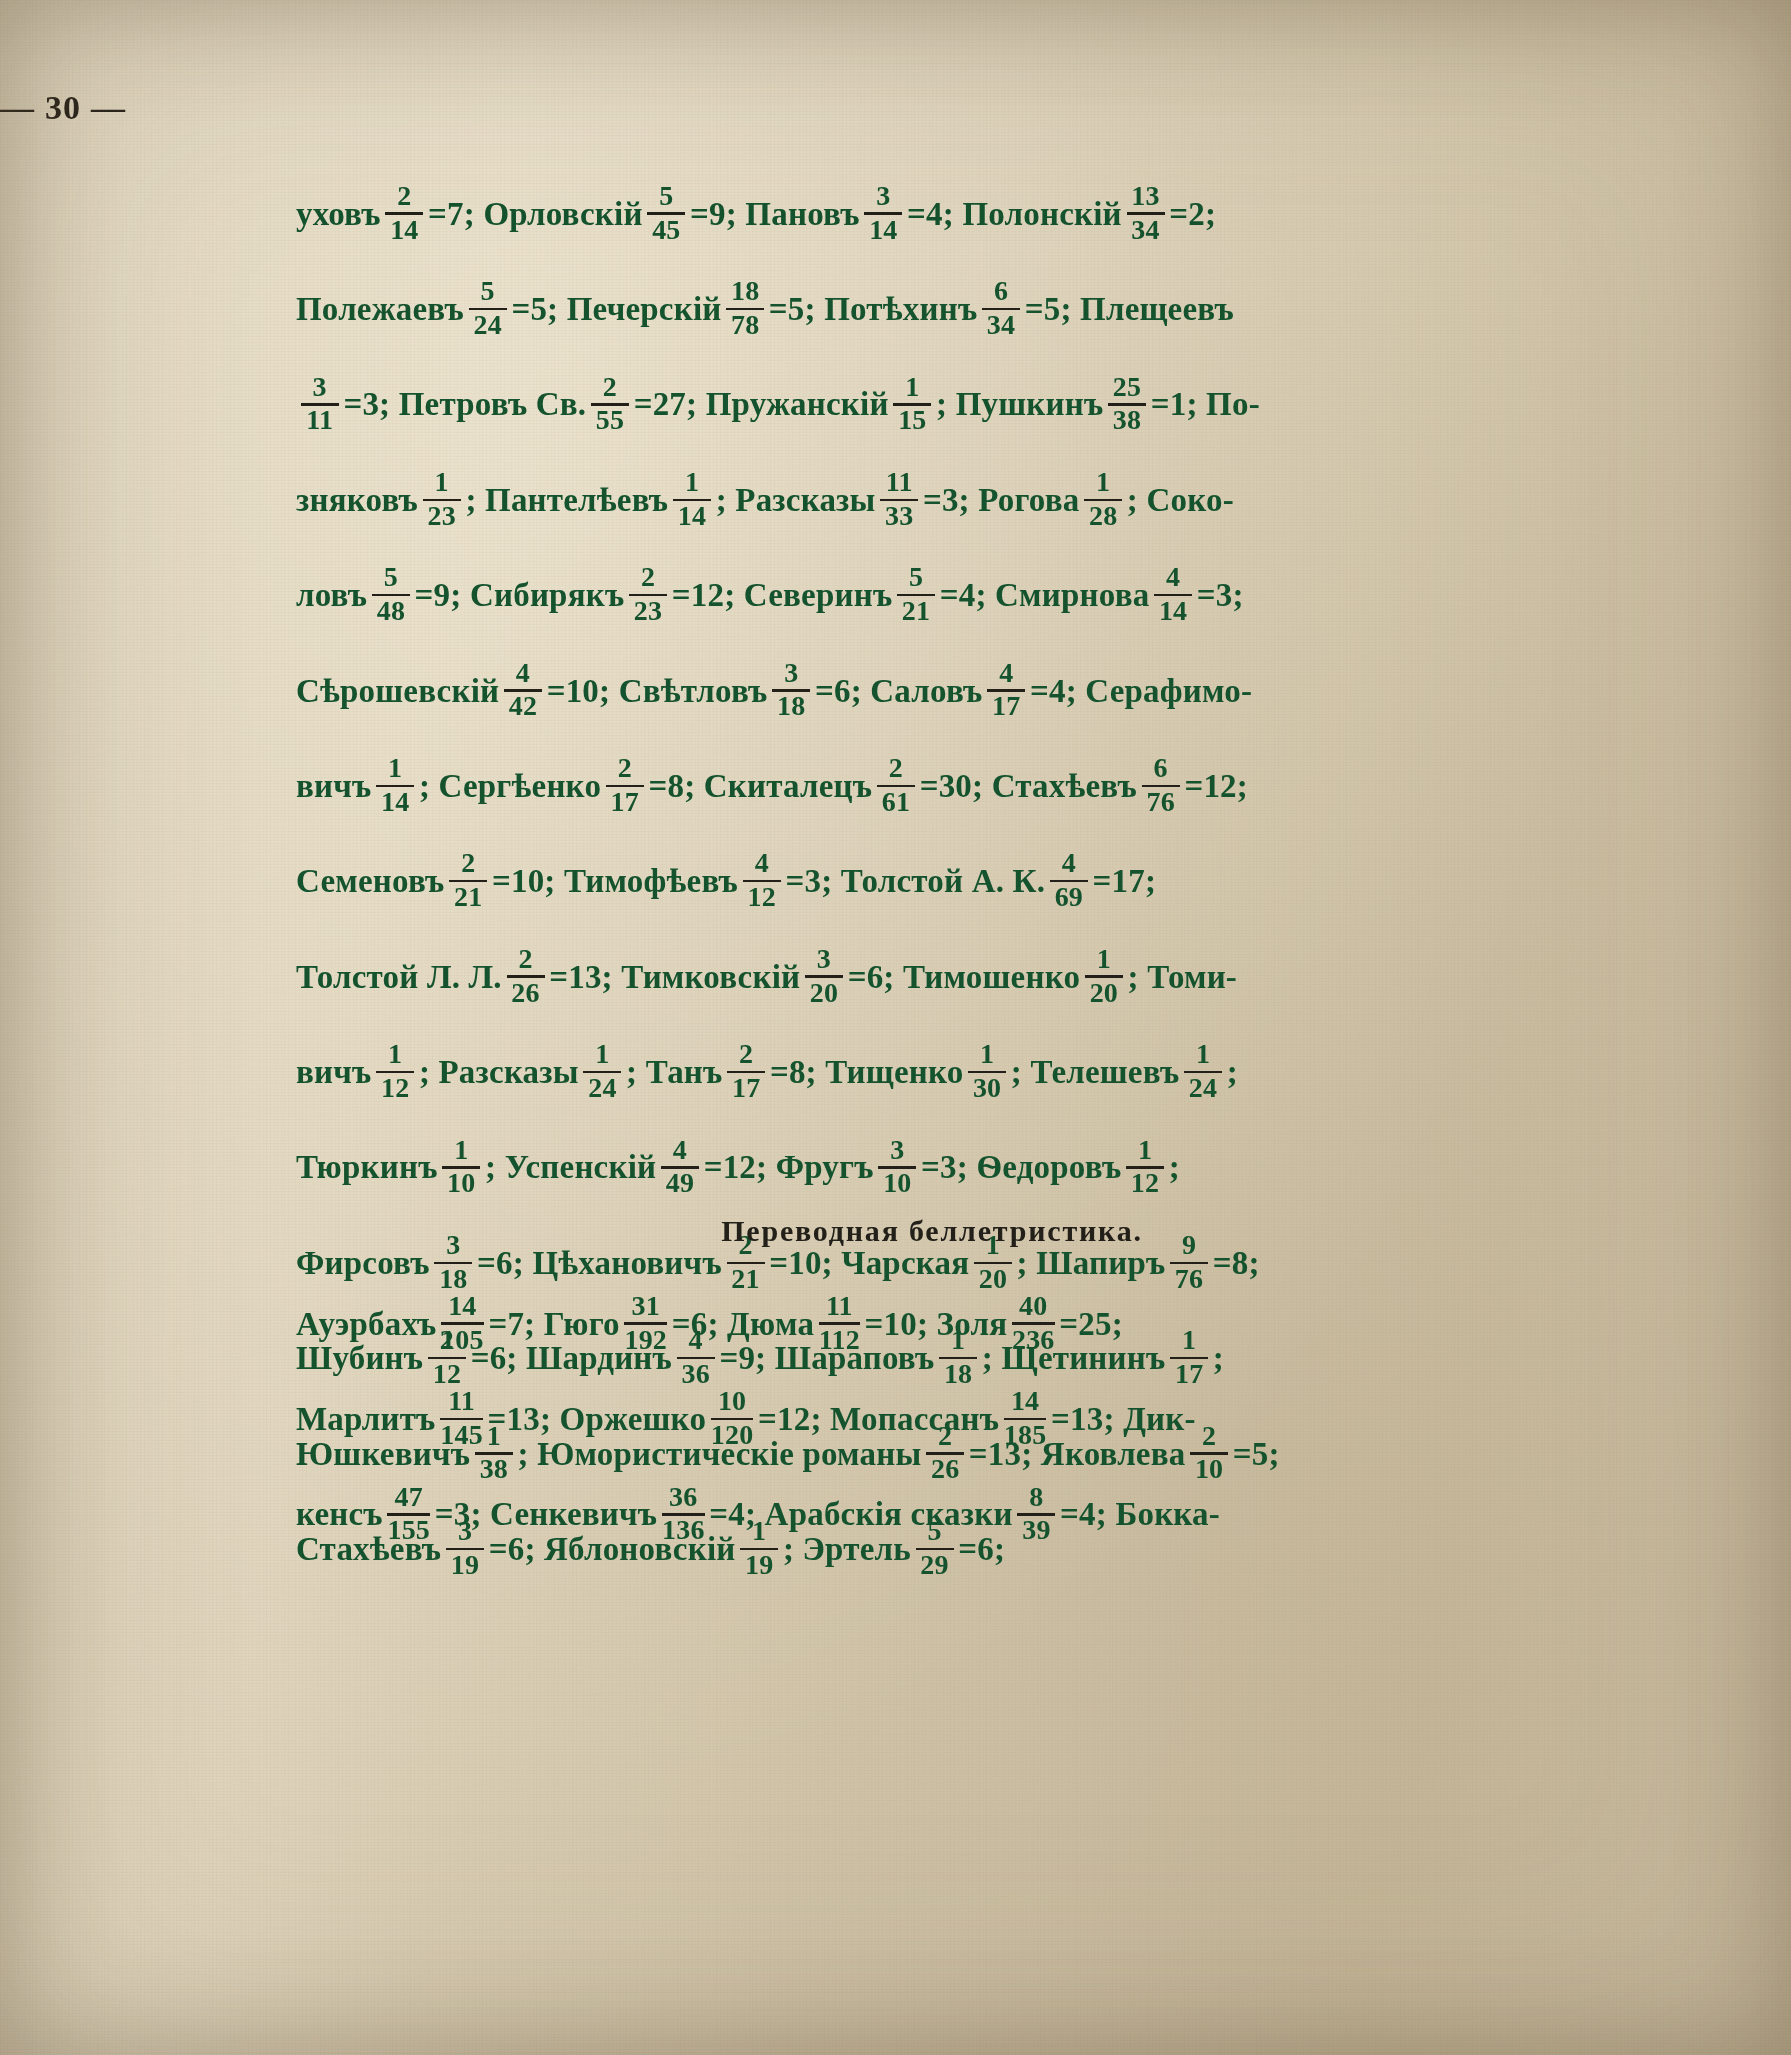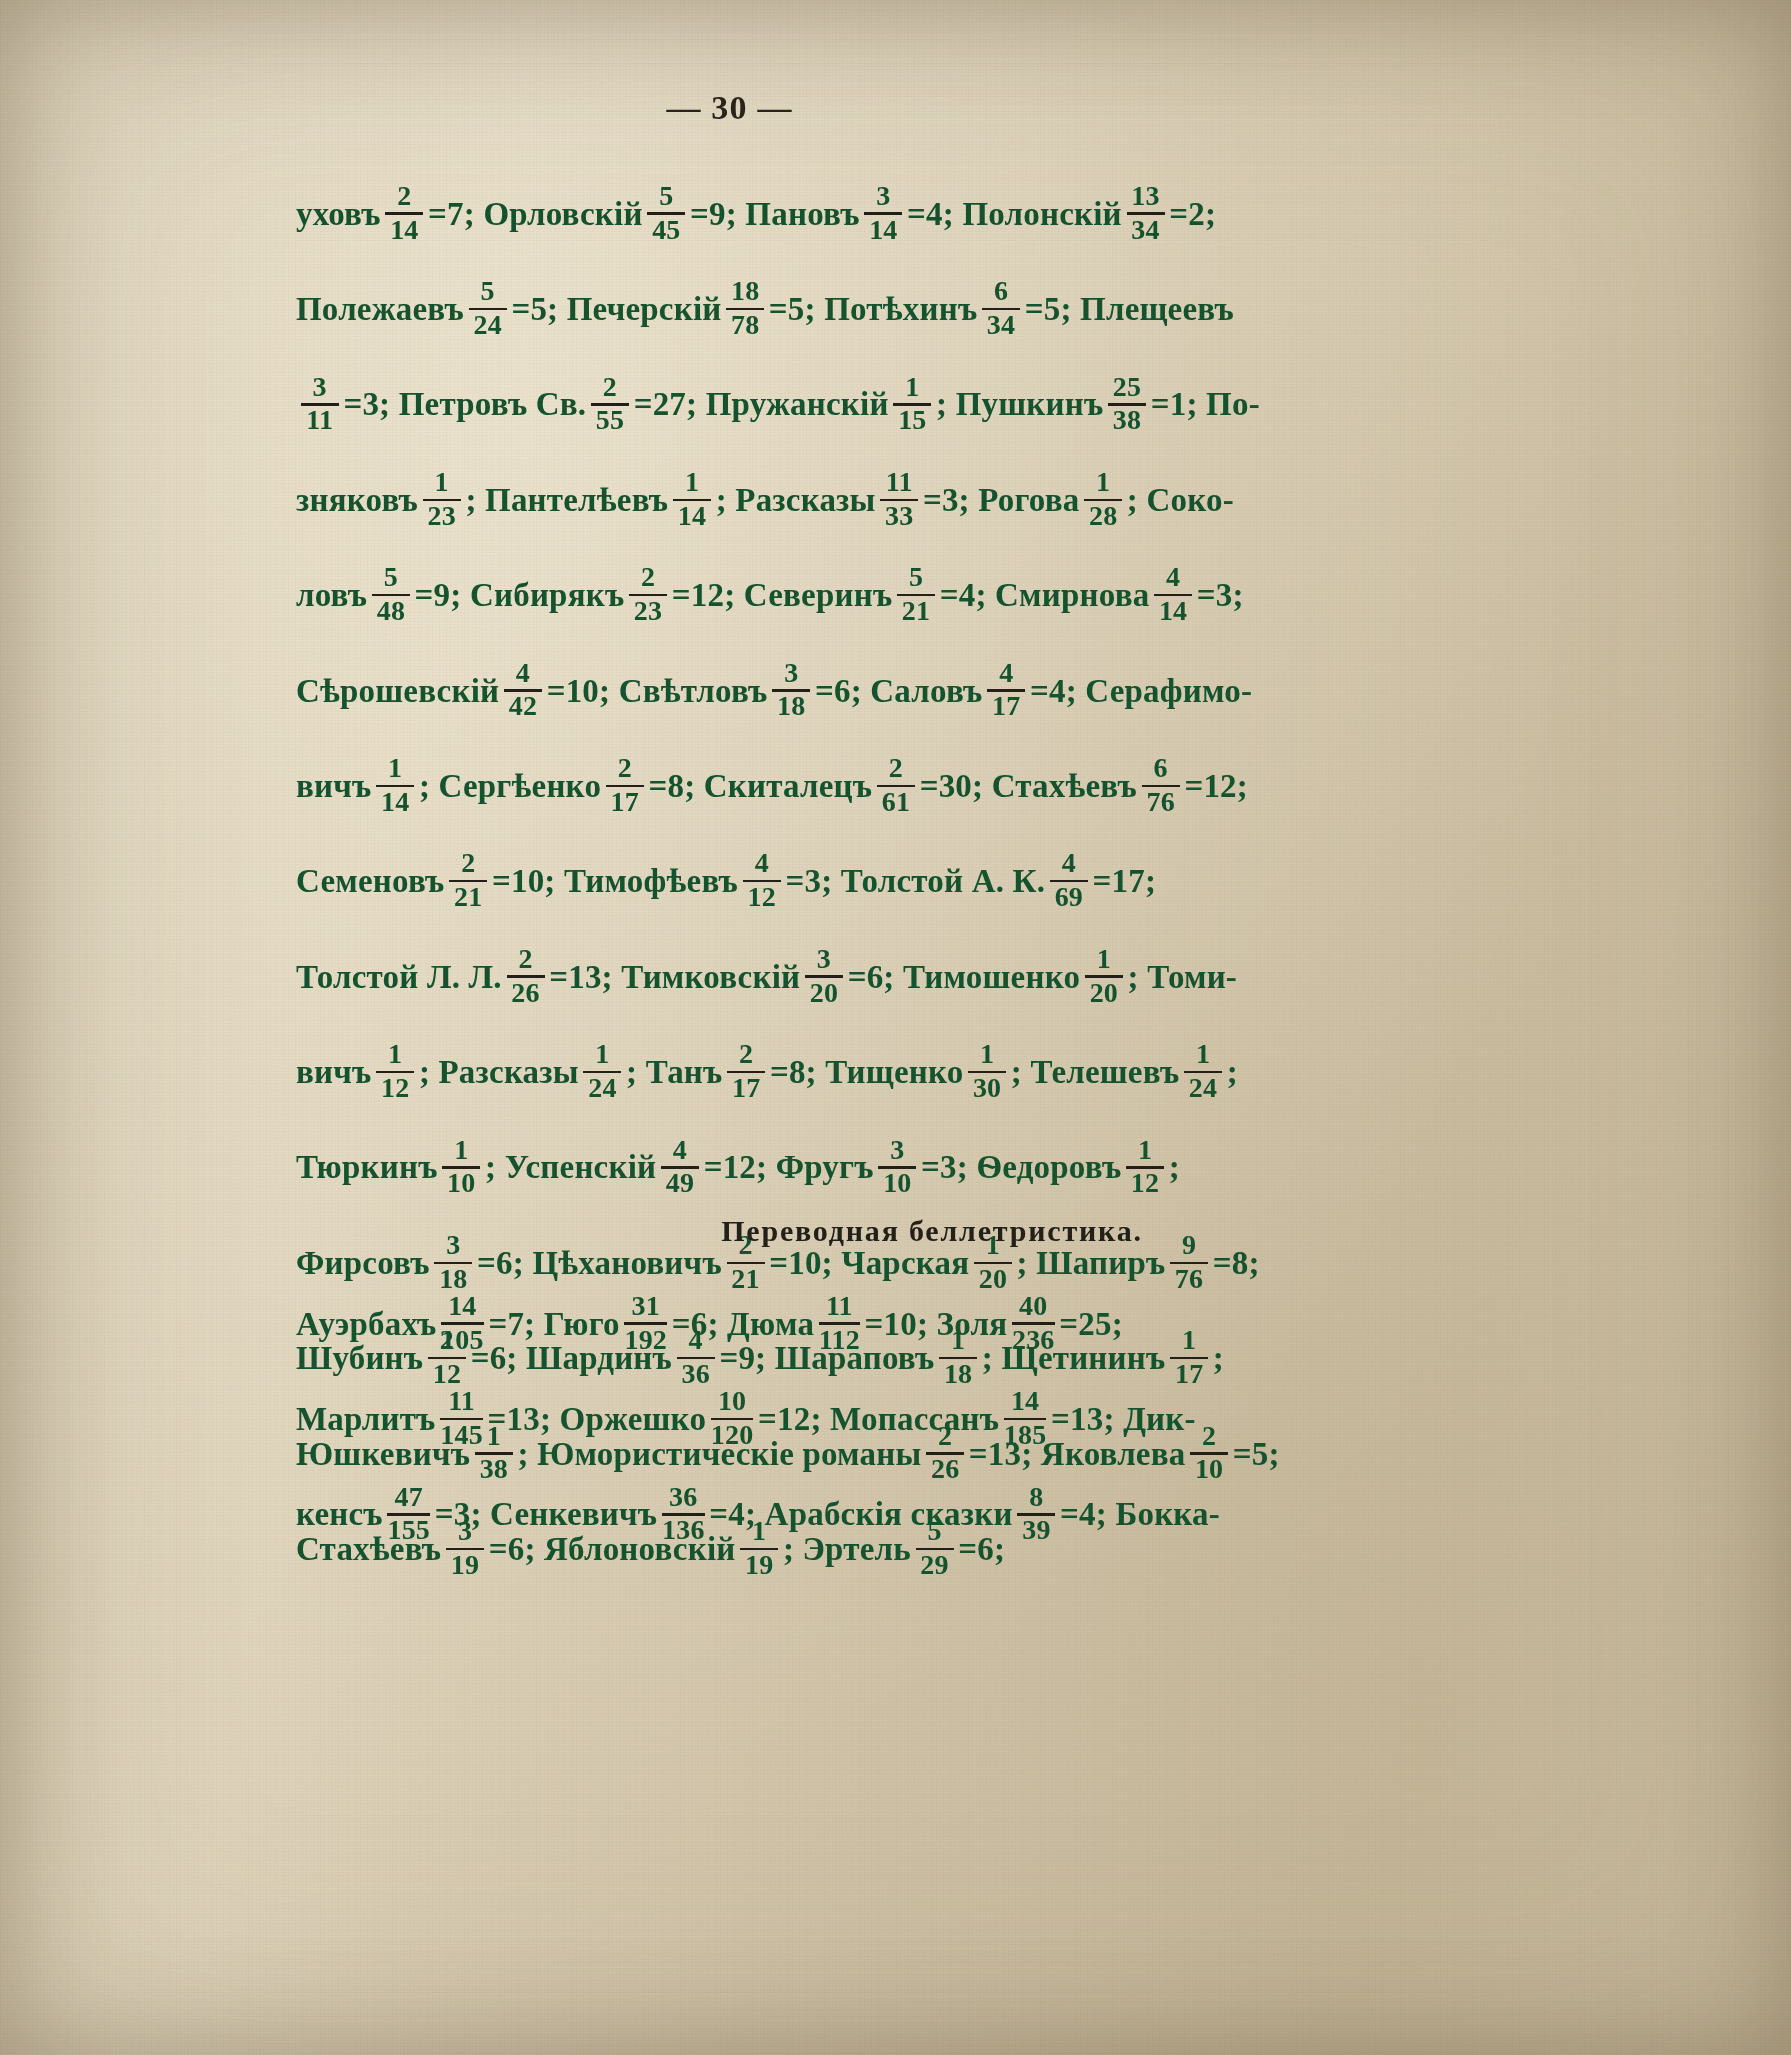--- a/index.html
+++ b/index.html
@@ -45,21 +45,21 @@
     top: 0;
     width: 1792px;
     height: 2056px;
   }
 
   .folio {
     position: absolute;
     top: 89px;
     left: 0;
     width: 1459px;
-    text-align: center;
+    text-align: left;
     font-size: 34px;
     letter-spacing: 1.2px;
     font-weight: 700;
     color: #2a241c;
   }
 
   .textblock {
     position: absolute;
     left: 296px;
     top: 184px;

